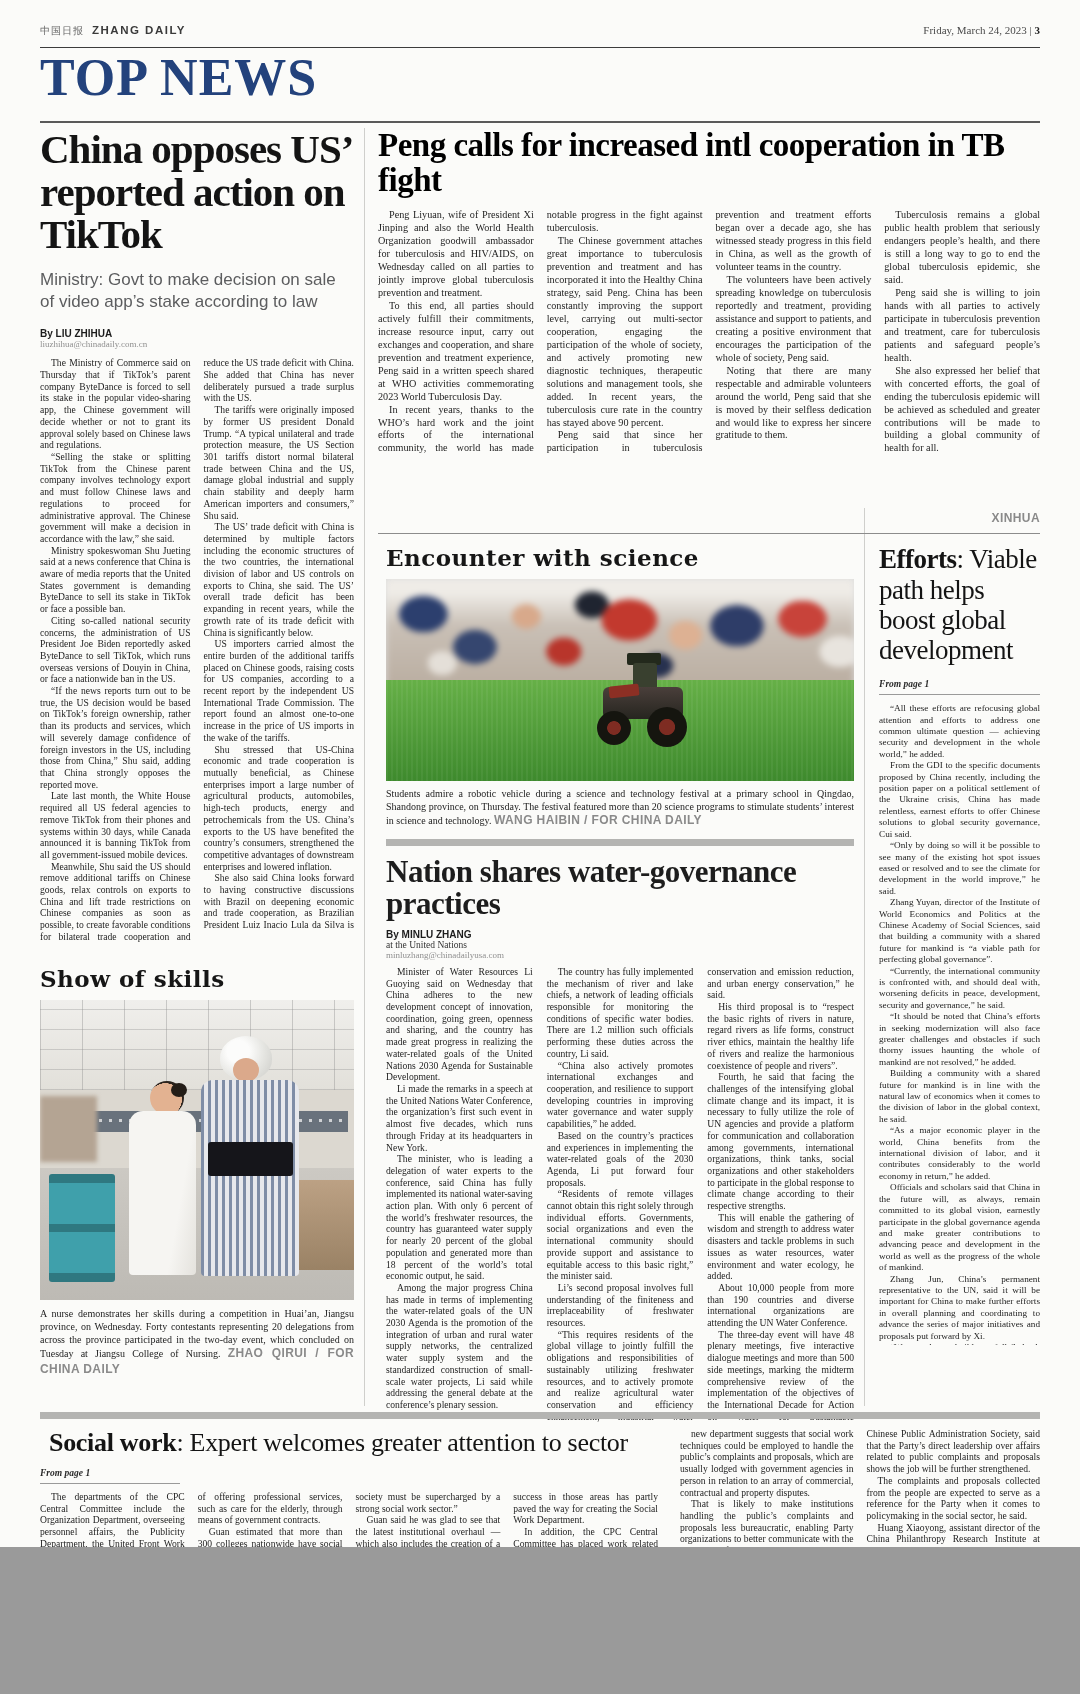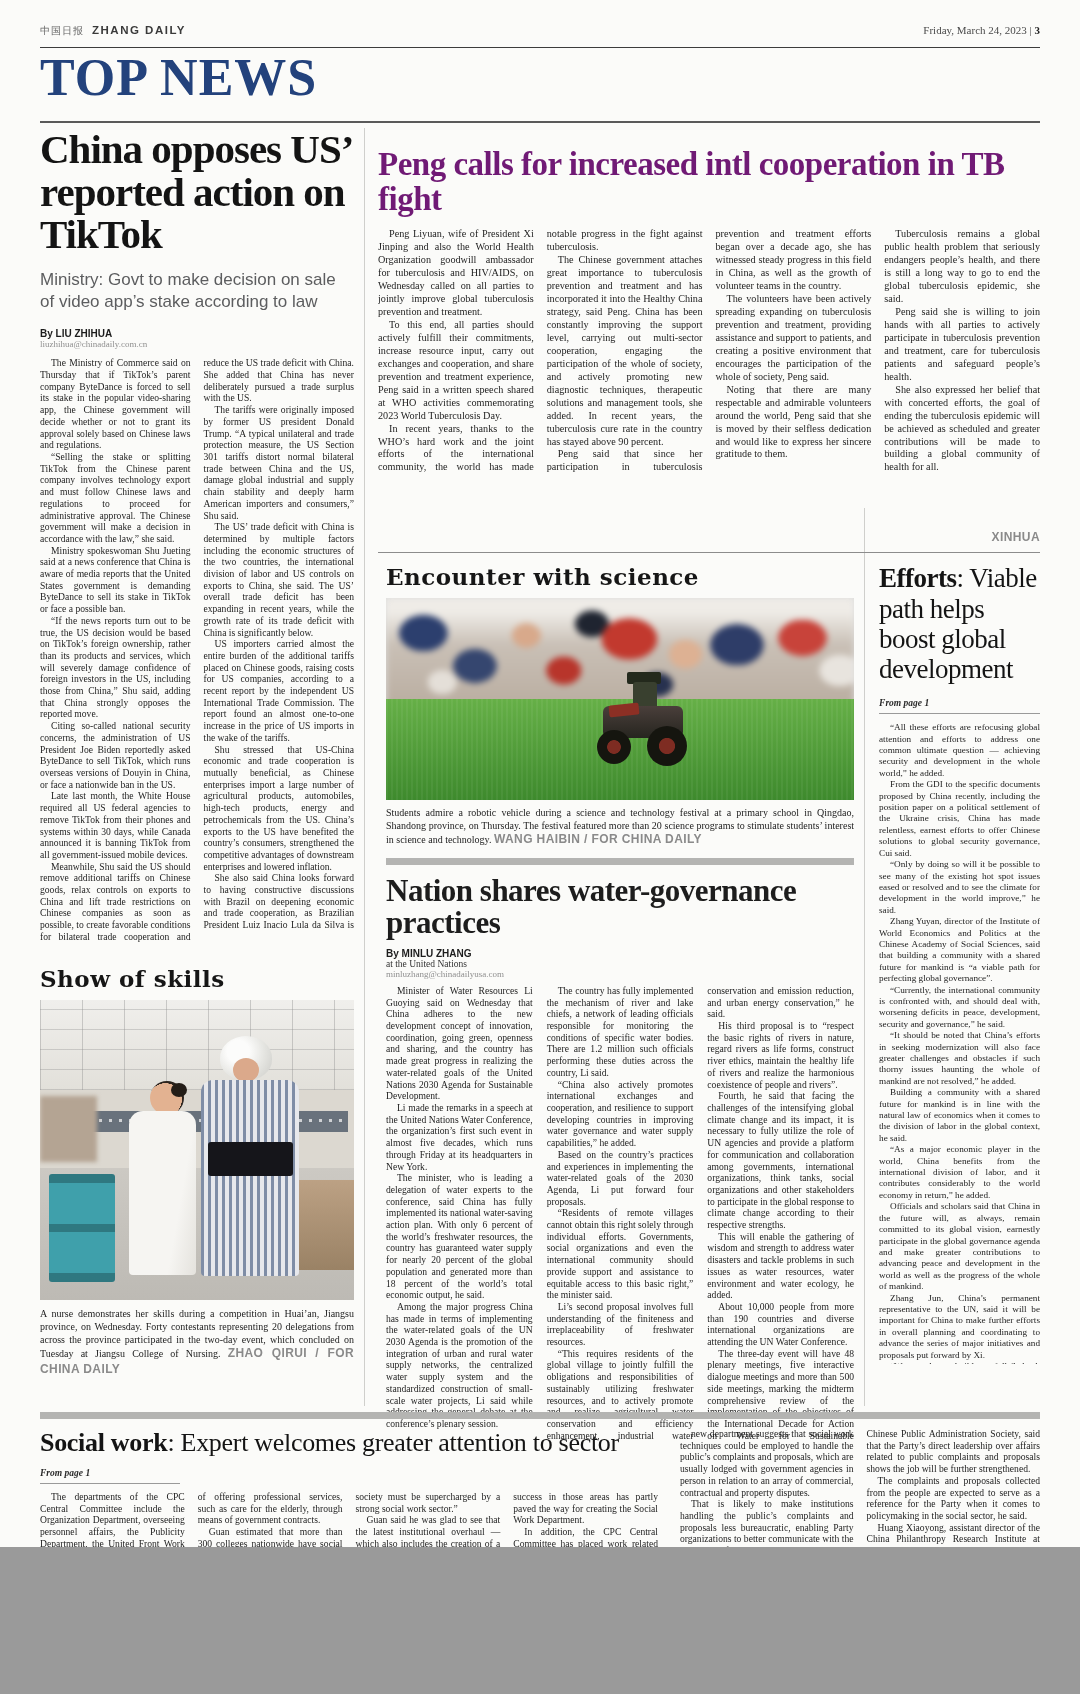--- a/index.html
+++ b/index.html
@@ -38,40 +38,40 @@
   .col-left{position:absolute;left:40px;top:128px;width:314px;}
   .h1-main{font-size:41px;font-weight:bold;line-height:1.04;letter-spacing:-1px;color:#141414;}
   .deck{font-family:"Liberation Sans",sans-serif;font-size:17px;line-height:1.28;
         color:#5c5d5f;margin-top:13px;}
   .byline-block{margin-top:16px;margin-bottom:8px;}
   .tiktok-body{column-count:2;column-gap:13px;height:596px;margin-top:8px;}
   .skills-kicker{margin-top:12px;}
   .photo-frame{position:relative;overflow:hidden;margin-top:8px;background:#ddd;}
   
   .right-area{position:absolute;left:378px;top:128px;width:662px;}
-  .h1-tb{font-size:33px;font-weight:bold;letter-spacing:-0.5px;line-height:1.05;color:#701a75;margin-top:19px;}
+  .h1-tb{font-size:33px;font-weight:bold;letter-spacing:-0.5px;line-height:1.05;color:#000000;}
   .tb-body{column-count:4;column-gap:13px;height:300px;margin-top:12px;font-size:10.2px;line-height:1.27;}
   .tb-credit{text-align:right;margin-top:2px;}
   .tb-rule{border-top:1px solid #8c8c8c;margin-top:8px;}
   .mid-row{display:flex;margin-top:10px;margin-left:8px;}
   .center-block{width:474px;}
   .efforts-block{width:163px;margin-left:25px;}
   .h1-water{font-size:31px;font-weight:bold;letter-spacing:-0.5px;line-height:1.05;margin-top:10px;}
   .water-byline{margin-top:8px;margin-bottom:6px;}
   .water-body{column-count:3;column-gap:14px;height:468px;}
   .h1-efforts{font-size:27px;line-height:1.12;letter-spacing:-0.5px;color:#141414;}
   .h1-efforts b{font-weight:bold;}
   .efforts-from{margin-top:14px;margin-bottom:8px;}
   .efforts-body{height:642px;font-size:9.2px;line-height:1.24;}
   
   .bottom-bar{position:absolute;left:40px;right:40px;top:1412px;}
   .bottom{position:absolute;left:40px;right:40px;top:1428px;height:252px;display:flex;}
   .bottom-left{width:618px;}
   .bottom-right{flex:1;margin-left:22px;}
-  .h1-social{font-size:26px;white-space:nowrap;letter-spacing:-0.3px;color:#141414;}
+  .h1-social{font-size:26px;white-space:nowrap;letter-spacing:-0.3px;color:#141414;margin-left:9px;}
   .h1-social b{font-weight:bold;}
   .social-from{display:inline-block;margin-top:10px;margin-bottom:7px;min-width:140px;}
   .social-left-body{column-count:4;column-gap:13px;height:178px;}
   .social-right-body{column-count:2;column-gap:13px;height:248px;}
   
   .photo-science{height:202px;}
   .sci-crowd{position:absolute;left:0;right:0;top:0;height:58%;filter:blur(3px);
     background:
       radial-gradient(40px 30px at 8% 30%, #2c3f6e 0 60%, transparent 61%),
       radial-gradient(36px 28px at 19% 58%, #35466f 0 60%, transparent 61%),
@@ -159,22 +159,22 @@
     <div class="h1-main">China opposes US’ reported action on TikTok</div>
     <div class="deck">Ministry: Govt to make decision on sale of video app’s stake according to law</div>
     <div class="byline-block">
       <div class="byline-name">By LIU ZHIHUA</div>
       <div class="byline-email">liuzhihua@chinadaily.com.cn</div>
     </div>
     <div class="body-text tiktok-body">
         <p class="para">The Ministry of Commerce said on Thursday that if TikTok’s parent company ByteDance is forced to sell its stake in the popular video-sharing app, the Chinese government will decide whether or not to grant its approval solely based on Chinese laws and regulations.</p>
         <p class="para">“Selling the stake or splitting TikTok from the Chinese parent company involves technology export and must follow Chinese laws and regulations to proceed for administrative approval. The Chinese government will make a decision in accordance with the law,” she said.</p>
         <p class="para">Ministry spokeswoman Shu Jueting said at a news conference that China is aware of media reports that the United States government is demanding ByteDance to sell its stake in TikTok or face a possible ban.</p>
+        <p class="para">Citing so-called national security concerns, the administration of US President Joe Biden reportedly asked ByteDance to sell TikTok, which runs overseas versions of Douyin in China, or face a nationwide ban in the US.</p>
         <p class="para">“If the news reports turn out to be true, the US decision would be based on TikTok’s foreign ownership, rather than its products and services, which will severely damage confidence of foreign investors in the US, including those from China,” Shu said, adding that China strongly opposes the reported move.</p>
-        <p class="para">Citing so-called national security concerns, the administration of US President Joe Biden reportedly asked ByteDance to sell TikTok, which runs overseas versions of Douyin in China, or face a nationwide ban in the US.</p>
         <p class="para">Late last month, the White House required all US federal agencies to remove TikTok from their phones and systems within 30 days, while Canada announced it is banning TikTok from all government-issued mobile devices.</p>
         <p class="para">Meanwhile, Shu said the US should remove additional tariffs on Chinese goods, relax controls on exports to China and lift trade restrictions on Chinese companies as soon as possible, to create favorable conditions for bilateral trade cooperation and reduce the US trade deficit with China. She added that China has never deliberately pursued a trade surplus with the US.</p>
         <p class="para">The tariffs were originally imposed by former US president Donald Trump. “A typical unilateral and trade protection measure, the US Section 301 tariffs distort normal bilateral trade between China and the US, damage global industrial and supply chain stability and deeply harm American importers and consumers,” Shu said.</p>
         <p class="para">The US’ trade deficit with China is determined by multiple factors including the economic structures of the two countries, the international division of labor and US controls on exports to China, she said. The US’ overall trade deficit has been expanding in recent years, while the growth rate of its trade deficit with China is significantly below.</p>
         <p class="para">US importers carried almost the entire burden of the additional tariffs placed on Chinese goods, raising costs for US companies, according to a recent report by the independent US International Trade Commission. The report found an almost one-to-one increase in the price of US imports in the wake of the tariffs.</p>
         <p class="para">Shu stressed that US-China economic and trade cooperation is mutually beneficial, as Chinese enterprises import a large number of agricultural products, automobiles, high-tech products, energy and petrochemicals from the US. China’s exports to the US have benefited the country’s consumers, strengthened the competitive advantages of downstream enterprises and lowered inflation.</p>
         <p class="para">She also said China looks forward to having constructive discussions with Brazil on deepening economic and trade cooperation, as Brazilian President Luiz Inacio Lula da Silva is scheduled to visit China from Sunday to Friday.</p>
       </div>
 
     <div class="kicker-slab skills-kicker">Show of skills</div>
@@ -210,21 +210,21 @@
   <div class="right-area">
 
     <div>
       <div class="h1-tb">Peng calls for increased intl cooperation in TB fight</div>
       <div class="body-text tb-body">
           <p class="para">Peng Liyuan, wife of President Xi Jinping and also the World Health Organization goodwill ambassador for tuberculosis and HIV/AIDS, on Wednesday called on all parties to jointly improve global tuberculosis prevention and treatment.</p>
           <p class="para">To this end, all parties should actively fulfill their commitments, increase resource input, carry out exchanges and cooperation, and share prevention and treatment experience, Peng said in a written speech shared at WHO activities commemorating 2023 World Tuberculosis Day.</p>
           <p class="para">In recent years, thanks to the WHO’s hard work and the joint efforts of the international community, the world has made notable progress in the fight against tuberculosis.</p>
           <p class="para">The Chinese government attaches great importance to tuberculosis prevention and treatment and has incorporated it into the Healthy China strategy, said Peng. China has been constantly improving the support level, carrying out multi-sector cooperation, engaging the participation of the whole of society, and actively promoting new diagnostic techniques, therapeutic solutions and management tools, she added. In recent years, the tuberculosis cure rate in the country has stayed above 90 percent.</p>
           <p class="para">Peng said that since her participation in tuberculosis prevention and treatment efforts began over a decade ago, she has witnessed steady progress in this field in China, as well as the growth of volunteer teams in the country.</p>
-          <p class="para">The volunteers have been actively spreading expanding on tuberculosis prevention and treatment, providing assistance and support to patients, and creating a positive environment that encourages the participation of the whole of society, Peng said.</p>
+          <p class="para">The volunteers have been actively spreading knowledge on tuberculosis reportedly and treatment, providing assistance and support to patients, and creating a positive environment that encourages the participation of the whole of society, Peng said.</p>
           <p class="para">Noting that there are many respectable and admirable volunteers around the world, Peng said that she is moved by their selfless dedication and would like to express her sincere gratitude to them.</p>
           <p class="para">Tuberculosis remains a global public health problem that seriously endangers people’s health, and there is still a long way to go to end the global tuberculosis epidemic, she said.</p>
           <p class="para">Peng said she is willing to join hands with all parties to actively participate in tuberculosis prevention and treatment, care for tuberculosis patients and safeguard people’s health.</p>
           <p class="para">She also expressed her belief that with concerted efforts, the goal of ending the tuberculosis epidemic will be achieved as scheduled and greater contributions will be made to building a global community of health for all.</p>
         </div>
       <div class="tb-credit credit">XINHUA</div>
       <div class="tb-rule"></div>
     </div>
 
     <div class="mid-row">

